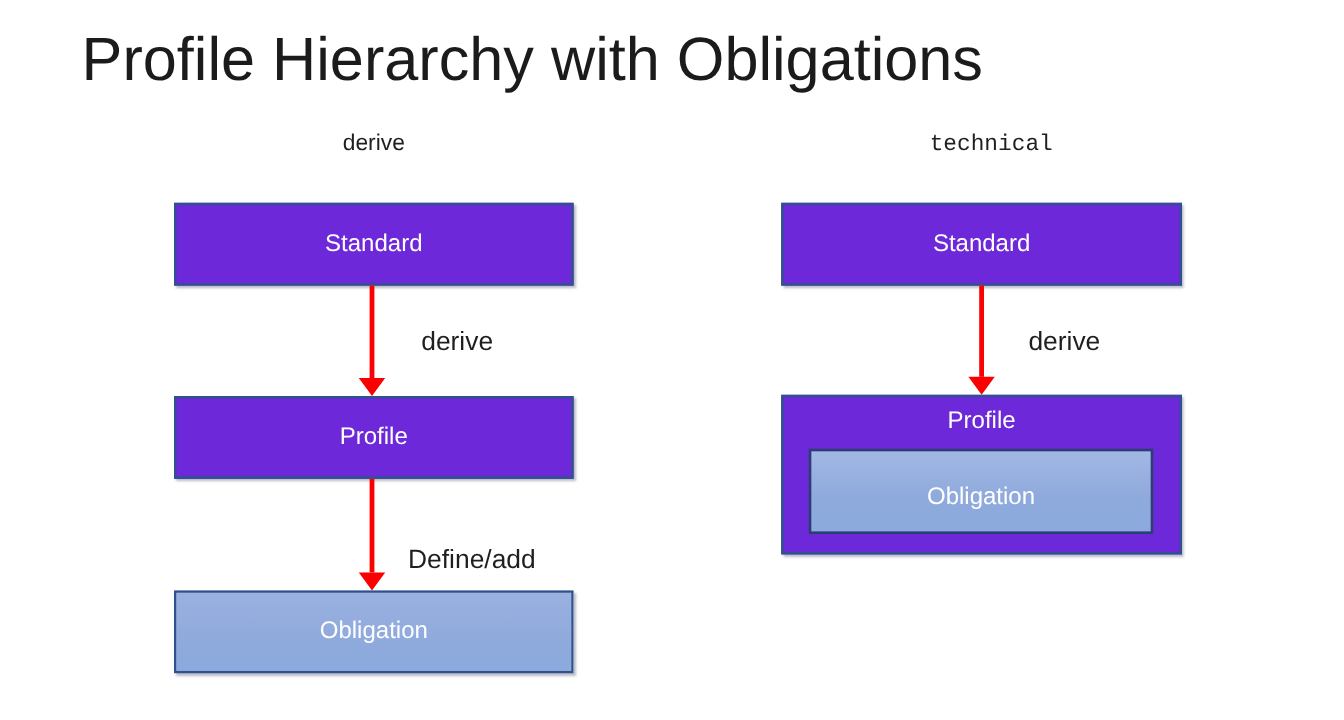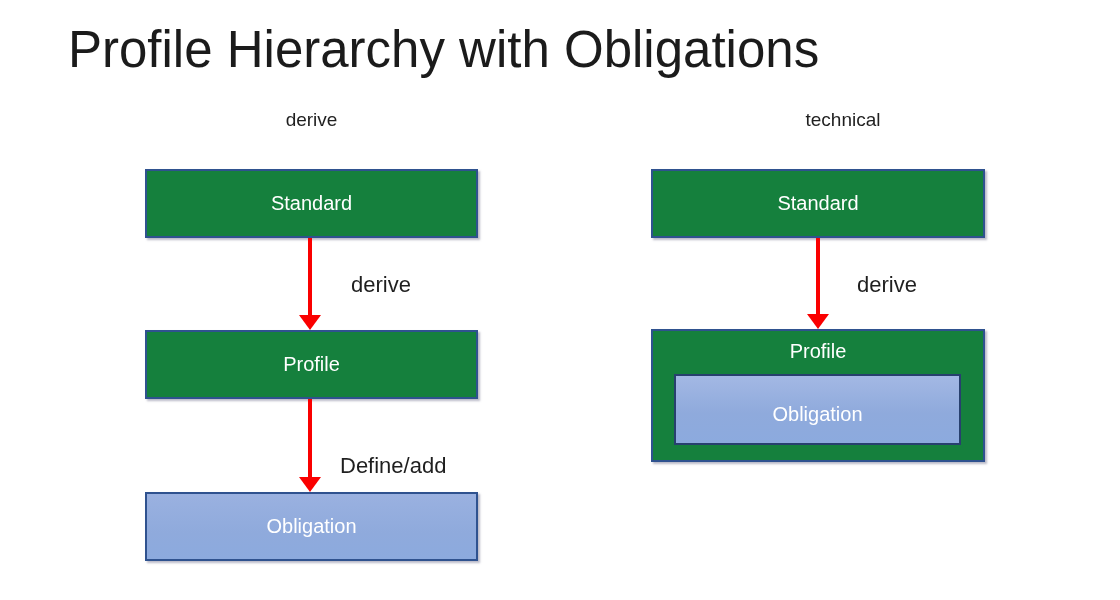--- a/index.html
+++ b/index.html
@@ -25,26 +25,26 @@
     white-space: nowrap;
   }
   .col-label {
     position: absolute;
     top: 109px;
     font-size: 19px;
     color: #1f1f1f;
     text-align: center;
   }
   .col-label.logical   { left: 145px; width: 333px; }
-  .col-label.technical { left: 676px; width: 334px; }
+  .col-label.technical { left: 659px; width: 334px; font-family: Liberation Mono, monospace; }
 
   .node {
     position: absolute;
     box-sizing: border-box;
-    background: #15803d;
+    background: #6d28d9;
     border: 2px solid #2f528f;
     box-shadow: 2px 2px 2px rgba(130, 130, 155, 0.55);
     display: flex;
     align-items: center;
     justify-content: center;
     color: #ffffff;
     font-size: 20px;
   }
   .node.light {
     background: linear-gradient(180deg, #9ab1e0 0%, #8faadc 60%, #8caade 100%);

